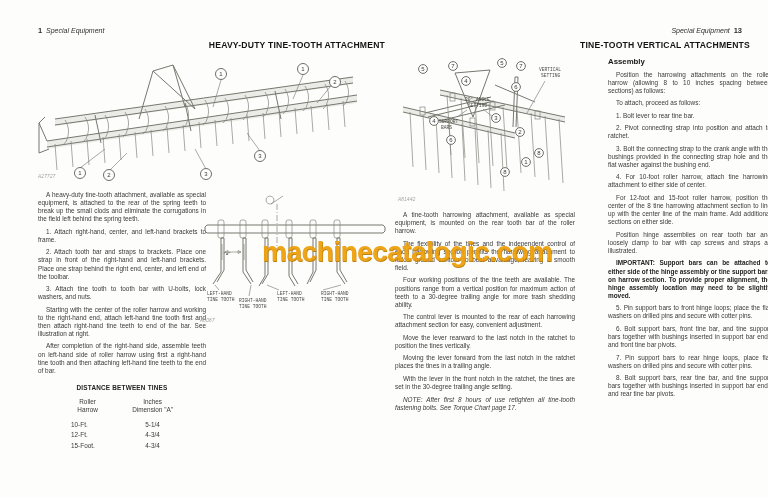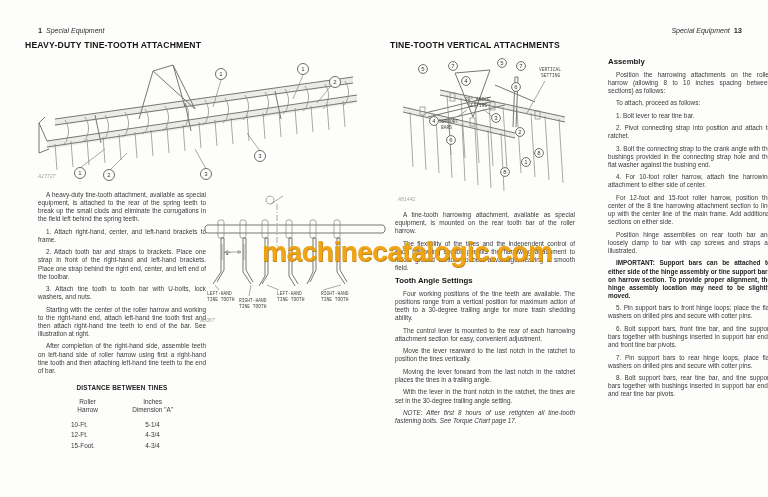--- a/index.html
+++ b/index.html
@@ -8,21 +8,21 @@
   .page{position:absolute;top:0;height:497px;background:transparent;}
   .page.left{left:25px;width:360px;}
   .page.right{left:390px;width:360px;}
 
   .running{position:absolute;top:26px;font-size:7px;color:#2f2f2f;white-space:nowrap;}
   .running .num{font-weight:bold;font-size:7.5px;}
   .running .head{font-style:italic;}
   .page.left .running{left:13px;}
   .page.right .running{right:8px;text-align:right;}
 
-  .page-title{position:absolute;top:40px;left:0;right:0;text-align:left;font-size:8.6px;font-weight:bold;letter-spacing:.2px;color:#141414;white-space:nowrap;}
+  .page-title{position:absolute;top:40px;left:0;right:0;text-align:right;font-size:8.6px;font-weight:bold;letter-spacing:.2px;color:#141414;white-space:nowrap;}
 
   .figure{position:absolute;}
   .fig-caption{position:absolute;font-size:4.6px;color:#9a9a96;font-style:italic;letter-spacing:.3px;}
 
   .col{position:absolute;}
   .p{font-size:6.4px;line-height:8.1px;text-align:justify;text-indent:8px;margin:0 0 4.4px;color:#3a3a3a;}
   .p.bold{font-weight:bold;color:#222;}
   .p.italic{font-style:italic;}
   .subhead{font-size:7.8px;font-weight:bold;color:#161616;margin:3px 0 4.5px;}
 
@@ -274,21 +274,20 @@
             <circle cx="110" cy="117" r="4.4"></circle>
             <text x="110" y="119.1">8</text>
           </g>
       </svg>
     </div>
     <div class="fig-caption" style="left:8px;top:197px;">A81442</div>
 
     <div class="col" style="left:5px;top:211px;width:180px;">
       <p class="p">A tine-tooth harrowing attachment, available as special equipment, is mounted on the rear tooth bar of the roller harrow.</p>
       <p class="p">The flexibility of the tines and the independent control of each harrowing section permits the harrowing attachment to follow ground contour to best advantage, leaving a smooth field.</p>
-      <div class="subhead">Tooth Angle Settings</div>
       <p class="p">Four working positions of the tine teeth are available. The positions range from a vertical position for maximum action of teeth to a 30-degree trailing angle for more trash shedding ability.</p>
       <p class="p">The control lever is mounted to the rear of each harrowing attachment section for easy, convenient adjustment.</p>
       <p class="p">Move the lever rearward to the last notch in the ratchet to position the tines vertically.</p>
       <p class="p">Moving the lever forward from the last notch in the ratchet places the tines in a trailing angle.</p>
       <p class="p">With the lever in the front notch in the ratchet, the tines are set in the 30-degree trailing angle setting.</p>
       <p class="p italic">NOTE: After first 8 hours of use retighten all tine-tooth fastening bolts. See Torque Chart page 17.</p>
     </div>
 
     <div class="col" style="left:183px;top:57px;width:163px;margin-left:35px;">
       <div class="subhead" style="margin-top:0;">Assembly</div>

